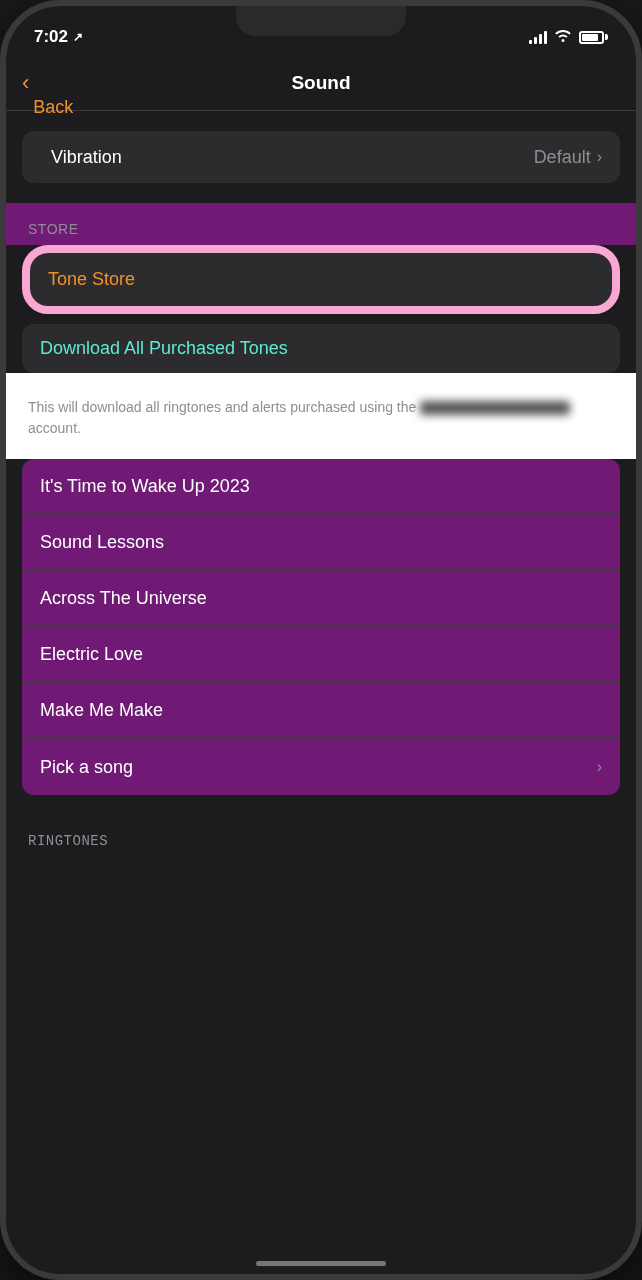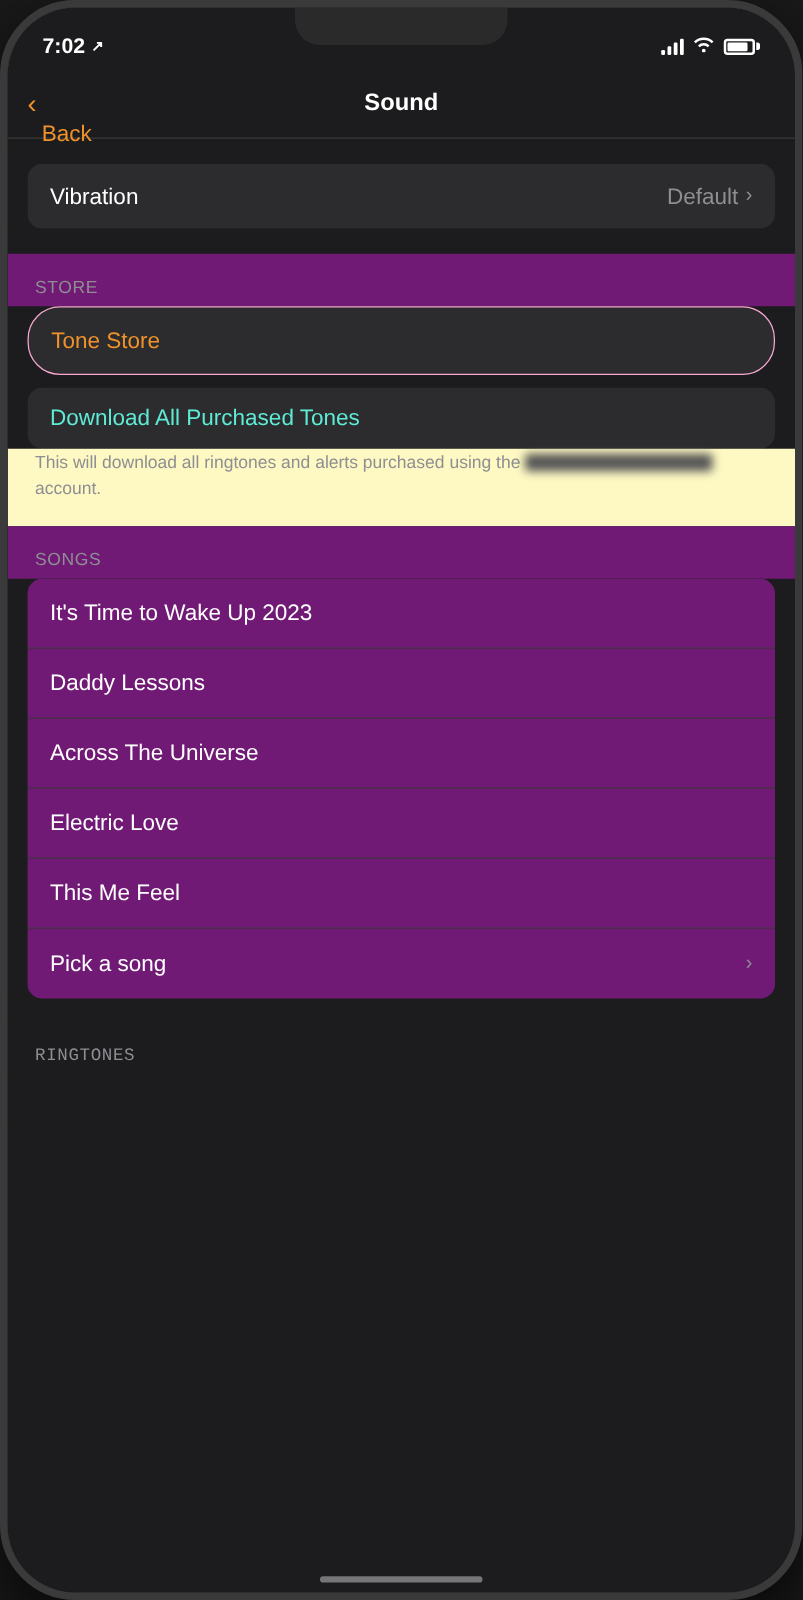--- a/index.html
+++ b/index.html
@@ -183,20 +183,21 @@
 
     .settings-row {
       display: flex;
       align-items: center;
       justify-content: space-between;
       padding: 14px 18px;
       background: #2c2c2e;
       border-bottom: 1px solid #3a3a3a;
       min-height: 52px;
       cursor: pointer;
+      margin-left: 11px;
     }
 
     .settings-row:last-child {
       border-bottom: none;
     }
 
     .row-label {
       color: #fff;
       font-size: 18px;
       font-weight: 400;
@@ -221,21 +222,21 @@
       margin: 10px 16px 0;
       border-radius: 12px;
       overflow: hidden;
     }
 
     .tone-store-row {
       display: flex;
       align-items: flex-start;
       padding: 16px 18px;
       background: #2c2c2e;
-      border: 1px solid #f9a8d4;
+      border: 8px solid #f9a8d4;
       border-radius: 26px;
       margin: 0 16px;
       cursor: pointer;
       position: relative;
     }
 
     .tone-store-label {
       color: #f0922b;
       font-size: 18px;
       font-weight: 400;
@@ -246,22 +247,22 @@
       cursor: pointer;
       background: #2c2c2e;
     }
 
     .download-label {
       color: #5eead4;
       font-size: 18px;
     }
 
     .description-box {
-      background: #fef9c3;
-      padding: 0 22px 20px;
+      background: #ffffff;
+      padding: 24px 22px 20px;
     }
 
     .description-text {
       color: #8e8e93;
       font-size: 14px;
       line-height: 1.5;
     }
 
     .blurred-text {
       display: inline-block;
@@ -412,42 +413,41 @@
       </div>
 
       <div class="description-box">
         <p class="description-text">
           <span>This will download all ringtones and alerts purchased using the</span>
           <span class="blurred-text">&nbsp;</span>
           <span>account.</span>
         </p>
       </div>
 
-      <div class="section-header">SONGS</div>
 
       <div class="songs-group">
 
         <div class="song-row">
           <span class="song-label">It's Time to Wake Up 2023</span>
         </div>
 
         <div class="song-row">
-          <span class="song-label">Daddy Lessons</span>
+          <span class="song-label">Sound Lessons</span>
         </div>
 
         <div class="song-row">
           <span class="song-label">Across The Universe</span>
         </div>
 
         <div class="song-row">
           <span class="song-label">Electric Love</span>
         </div>
 
         <div class="song-row">
-          <span class="song-label">This Me Feel</span>
+          <span class="song-label">Make Me Make</span>
         </div>
 
         <div class="song-row">
           <span class="song-label">Pick a song</span>
           <span class="row-chevron">›</span>
         </div>
 
       </div>
 
       <div class="section-gap"></div>

